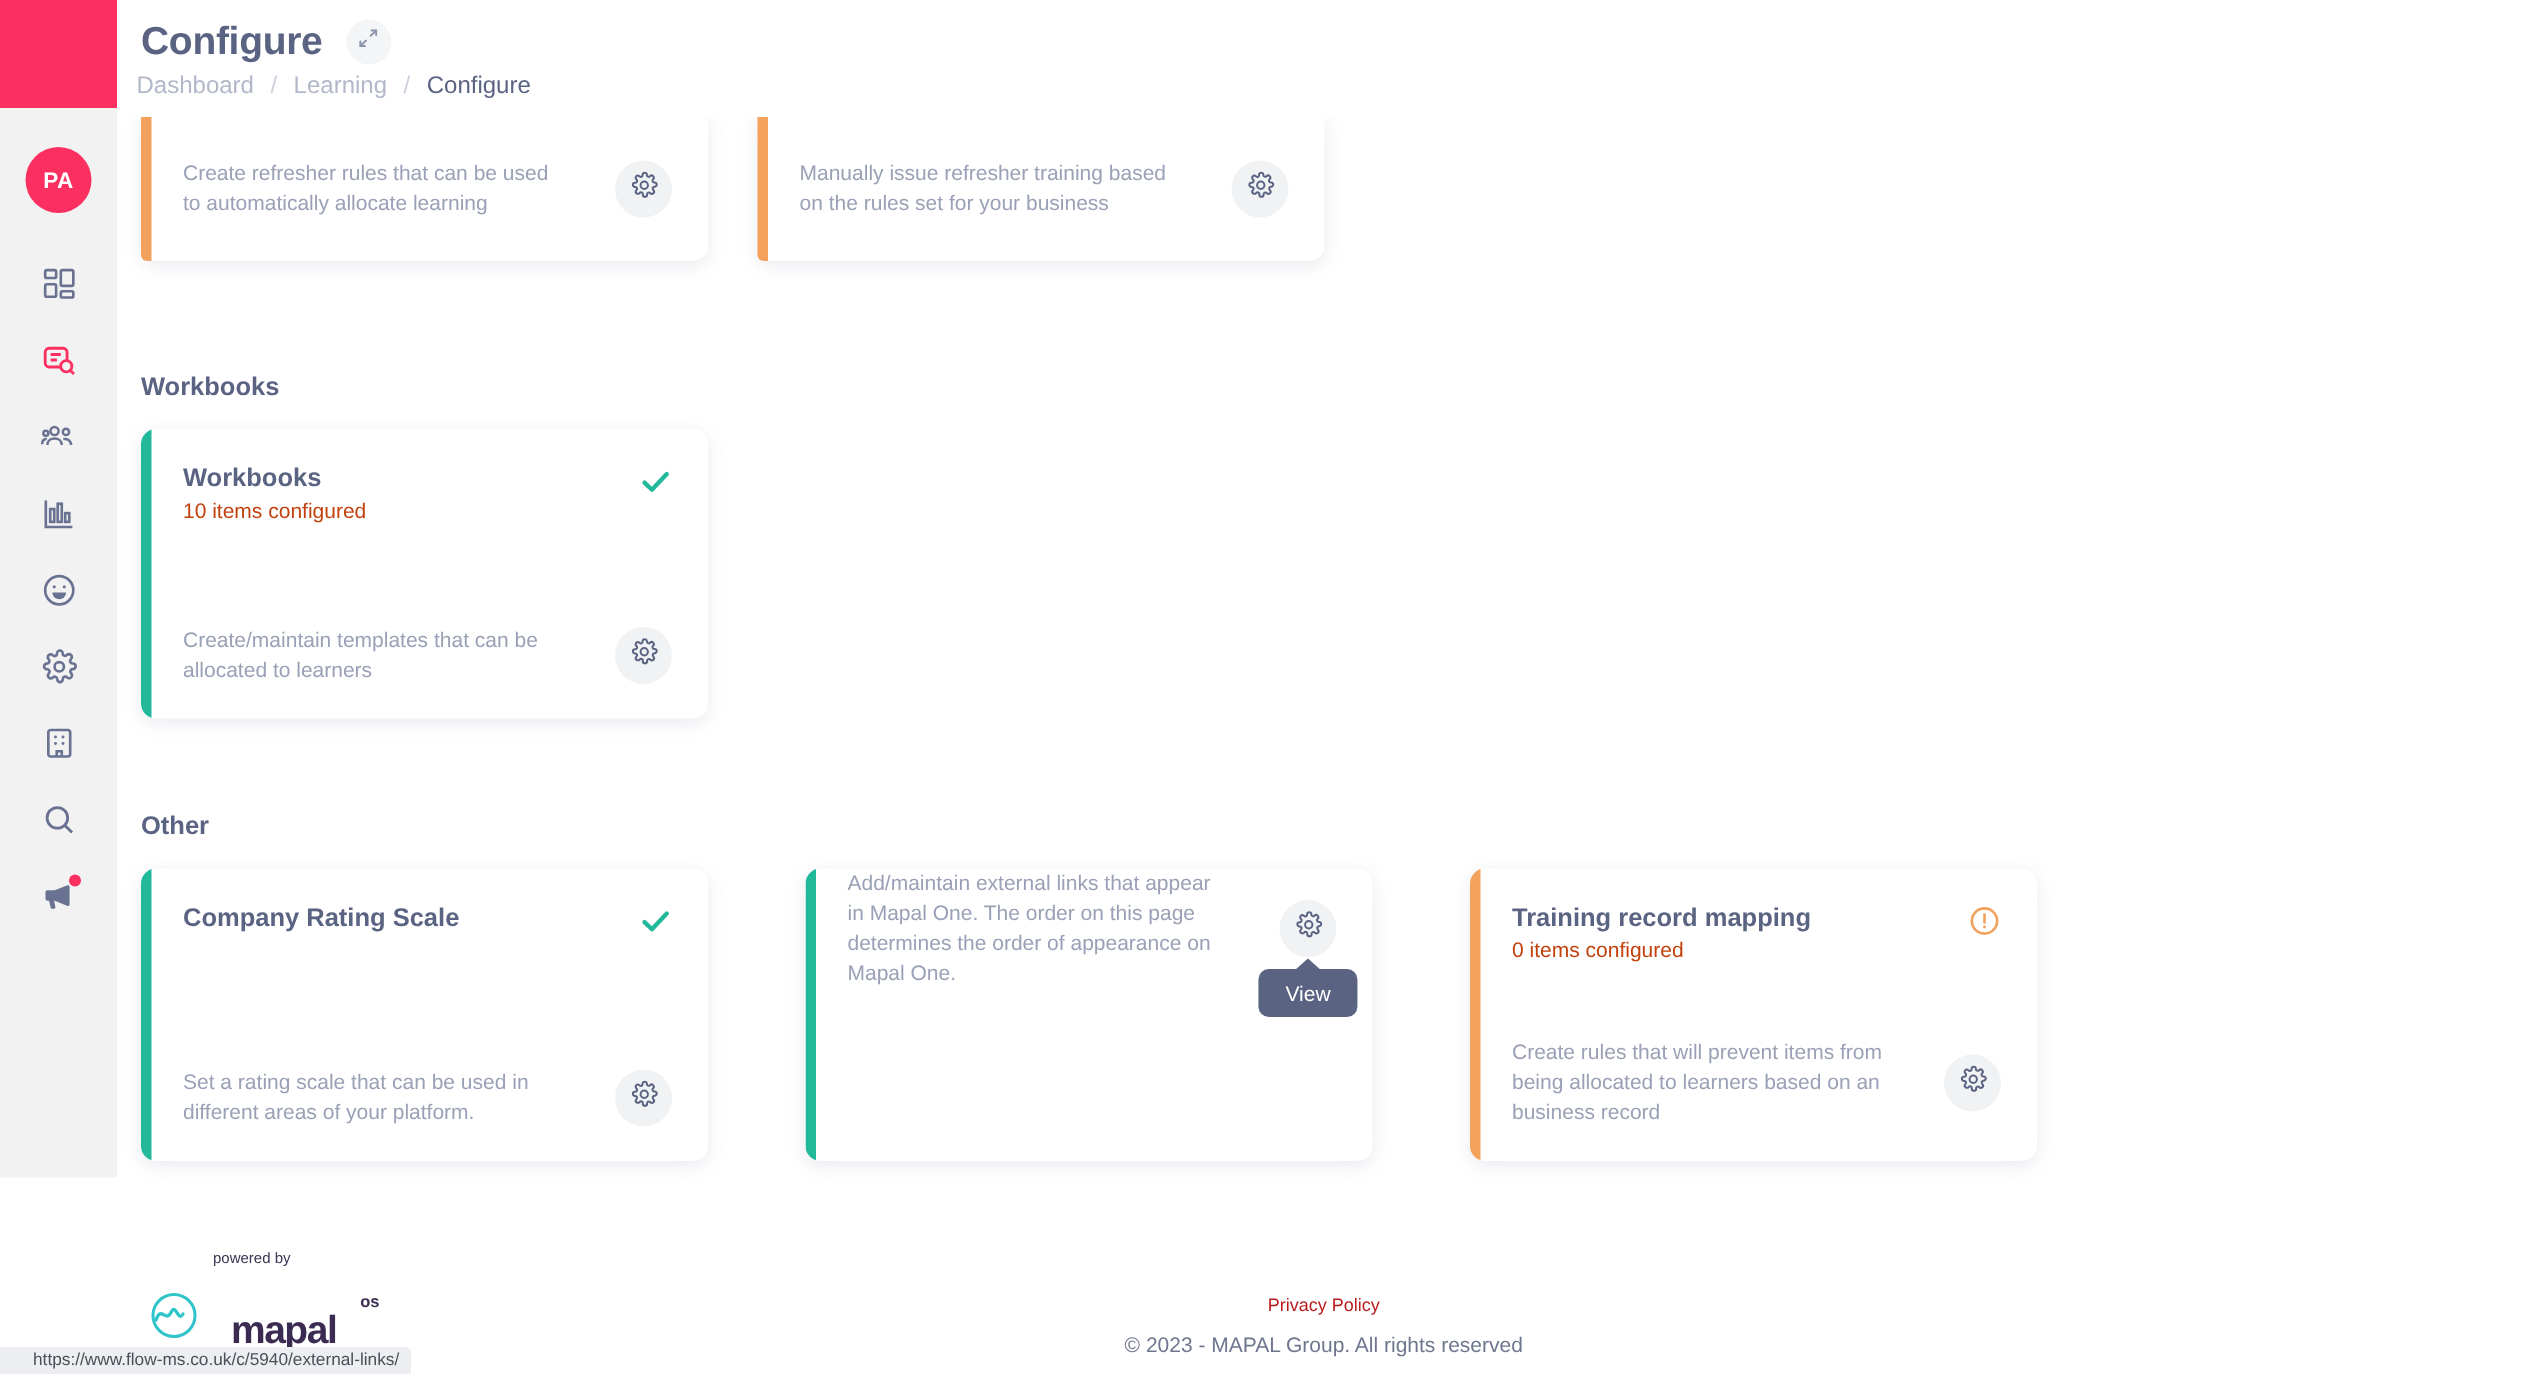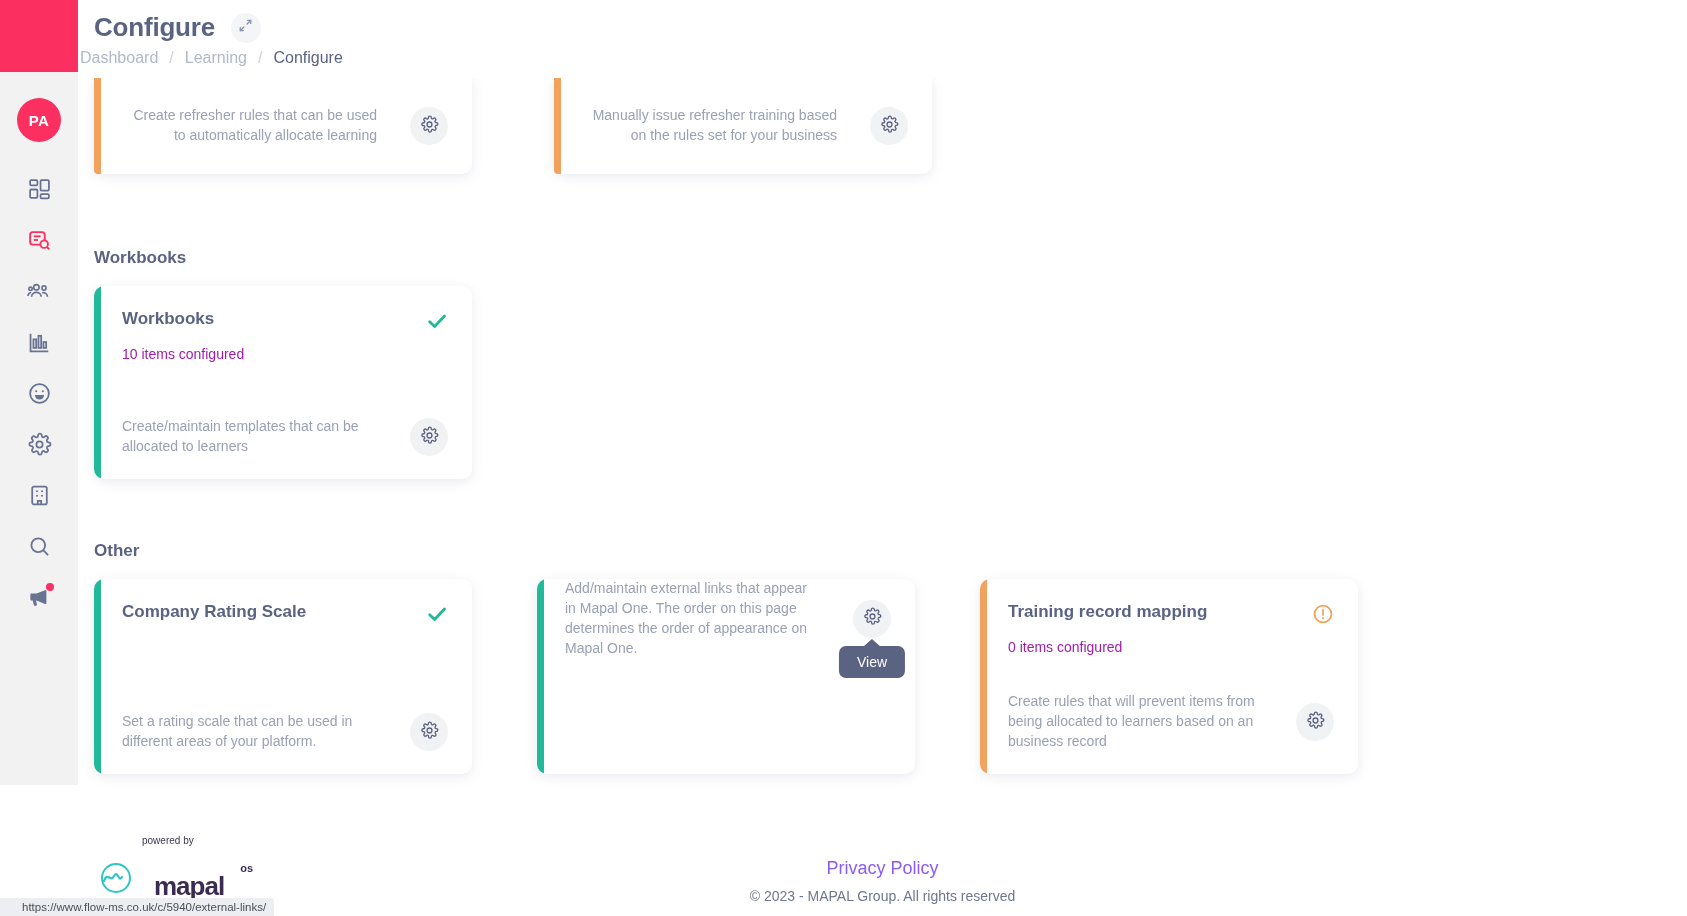--- a/index.html
+++ b/index.html
@@ -46,21 +46,21 @@
   
   .header { position: absolute; left: 78px; top: 0; right: 0; height: 78px; background:#fff; }
   .page-title-row { display: flex; align-items: center; gap: 16px; padding: 12px 0 0 16px; }
   .page-title { font-size: 26px; font-weight: bold; color: #5b6383; letter-spacing: -.2px; }
   .expand-btn {
     width: 30px; height: 30px; border-radius: 50%;
     background: #f4f5f7; display: flex; align-items: center; justify-content: center;
     cursor: pointer; color: #8b93ad;
   }
   .expand-btn svg { width: 15px; height: 15px; }
-  .breadcrumb { display: flex; align-items: center; gap: 11px; padding: 6px 0 0 2px; font-size: 16px; }
+  .breadcrumb { display: flex; align-items: center; gap: 11px; padding: 6px 0 0 13px; font-size: 16px; }
   .crumb { color: #b2b8c9; cursor: pointer; }
   .crumb.current { color: #5b6383; cursor: default; }
   .crumb-sep { color: #ccd1de; }
 
   
   .content { position: absolute; left: 78px; top: 78px; right: 0; bottom: 0; background:#fff; overflow: hidden; }
   .section-title {
     font-size: 17px; font-weight: bold; color: #5b6383;
     margin: 0 0 18px 16px;
   }
@@ -77,21 +77,21 @@
   }
   .card .accent {
     position: absolute; left: 0; top: 0; bottom: 0; width: 7px;
   }
   .accent.teal   { background: #22b89a; }
   .accent.orange { background: #f3a köp; }
   .accent.orange { background: #f2a25c; }
   .card-inner { padding: 22px 24px 0 28px; flex: 1; display: flex; flex-direction: column; }
   .card-head { display: flex; align-items: flex-start; justify-content: space-between; gap: 10px; }
   .card-title { font-size: 17px; font-weight: bold; color: #5b6383; line-height: 1.25; }
-  .card-sub { font-size: 14px; color: #a21caf; margin-top: 17px; }
+  .card-sub { font-size: 14px; color: #c2410c; margin-top: 3px; }
   .status-icon { flex: 0 0 auto; margin-top: 2px; }
   .status-icon svg { display: block; }
   .card-foot {
     display: flex; align-items: center; justify-content: space-between; gap: 12px;
     padding: 0 24px 22px 28px;
   }
   .card-desc { font-size: 14px; color: #9aa1b6; line-height: 1.42; max-width: 255px; }
   .gear-btn {
     flex: 0 0 auto;
     width: 38px; height: 38px; border-radius: 50%;
@@ -107,21 +107,21 @@
     font-size: 14px; border-radius: 7px;
     padding: 8px 18px; white-space: nowrap;
   }
   .tooltip::before {
     content: ""; position: absolute; top: -7px; left: 50%; transform: translateX(-50%);
     border-left: 9px solid transparent; border-right: 9px solid transparent;
     border-bottom: 8px solid #5b6383;
   }
 
   
-  .partial-row { display: flex; gap: 82px; padding-left: 16px; text-align: right; }
+  .partial-row { display: flex; gap: 33px; padding-left: 16px; }
   .partial-card {
     position: relative; width: 378px; height: 96px;
     background: #fff; border-radius: 0 0 10px 10px;
     box-shadow: 0 3px 12px rgba(90,100,140,.13);
     display: flex; align-items: center; justify-content: space-between;
     padding: 0 24px 0 28px;
   }
   .partial-card .accent { position:absolute; left:0; top:0; bottom:0; width:7px; border-radius: 0 0 0 4px;}
 
   
@@ -132,21 +132,21 @@
   }
   .powered-text { font-size: 10px; color: #3b3452; line-height: 1; margin-bottom: 14px; }
   .mapal-wrap { display: flex; flex-direction: column; }
   .mapal-row { display: flex; align-items: flex-end; gap: 16px; }
   .mapal-word {
     font-size: 26px; font-weight: bold; color: #3b2b52;
     letter-spacing: -1px; line-height: .9;
   }
   .mapal-os { font-size: 11px; color: #3b2b52; font-weight: bold; margin-bottom: 24px;}
   .footer-center { position: absolute; left: 0; right: 0; bottom: 12px; text-align: center; }
-  .privacy { font-size: 18px; color: #8b5cf6; cursor: pointer; display: inline-block; margin-top: 34px; }
+  .privacy { font-size: 12px; color: #b91c1c; cursor: pointer; display: inline-block; margin-top: 34px; }
   .copyright { font-size: 14px; color: #6f778f; margin-top: 9px; }
 
   
   .statusbar {
     position: absolute; left: 0; bottom: 0;
     background: #eceef1; color: #4b4f58;
     font-size: 11.5px; padding: 3px 8px 3px 22px;
     border-top-right-radius: 4px;
     white-space: nowrap;
   }

